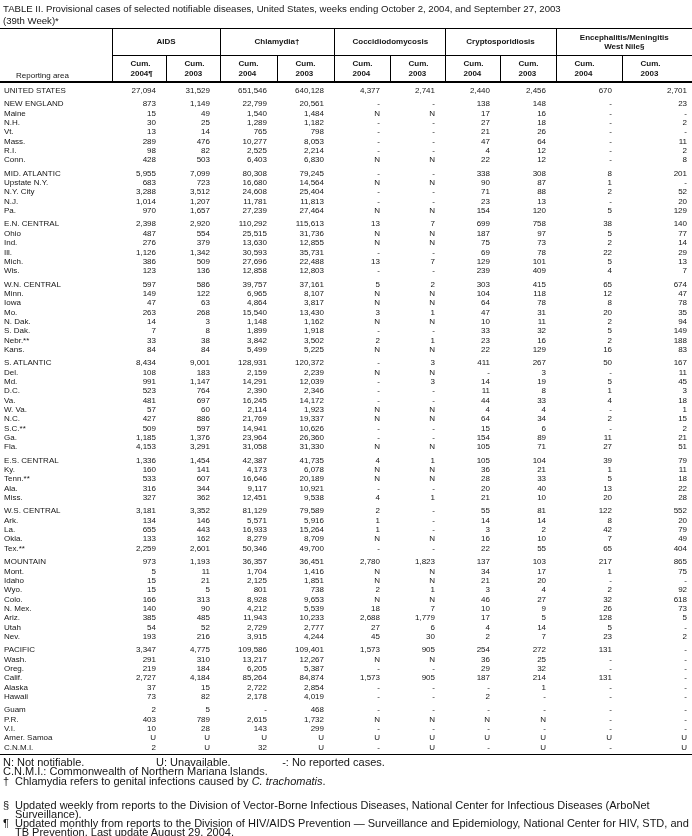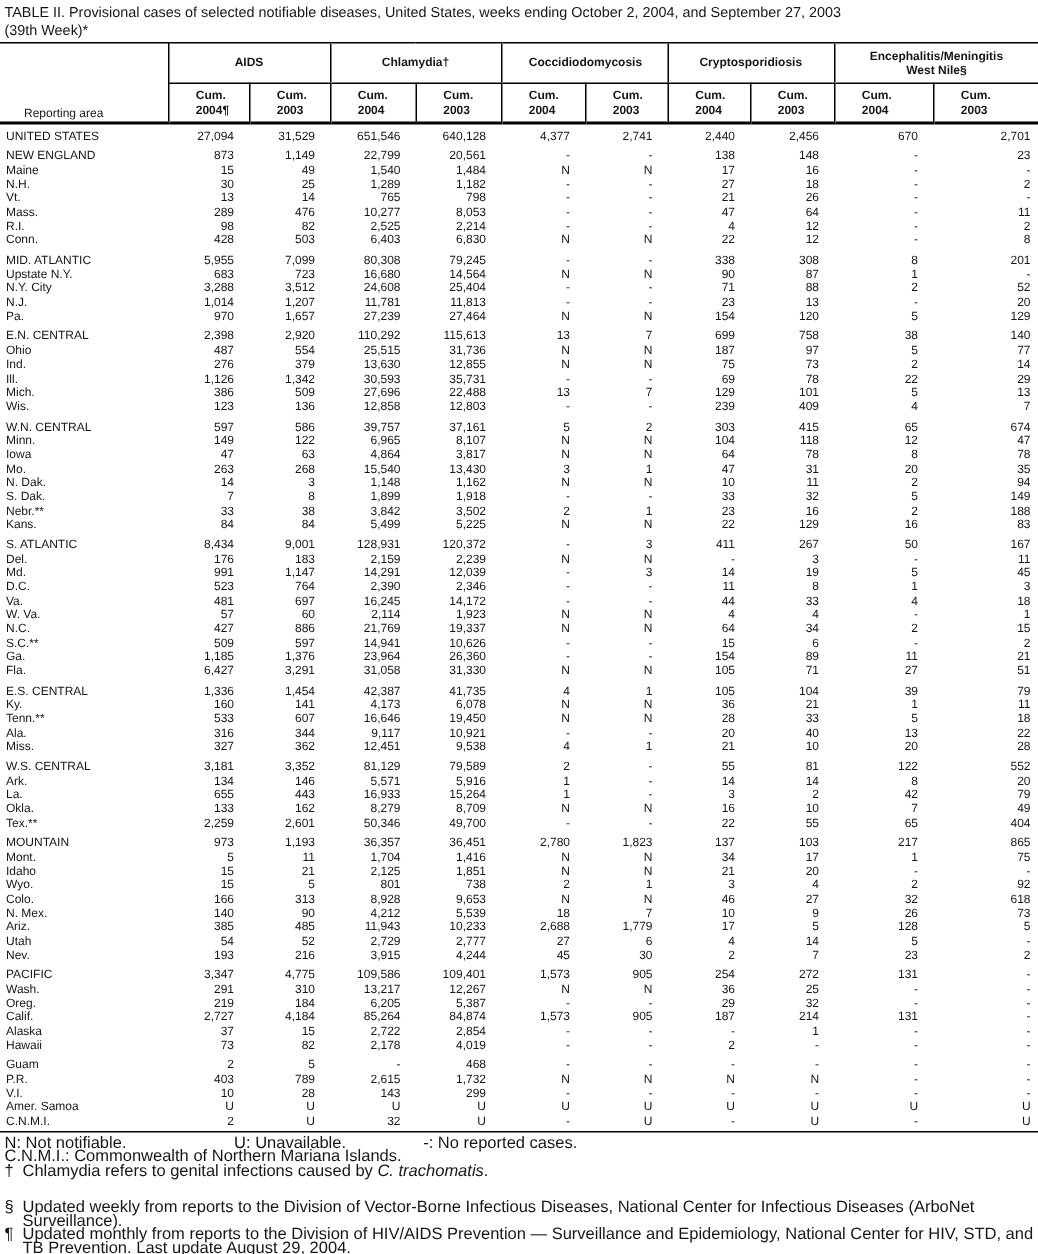--- a/index.html
+++ b/index.html
@@ -471,21 +471,21 @@
           <td class="num">120,372</td>
           <td class="num">-</td>
           <td class="num">3</td>
           <td class="num">411</td>
           <td class="num">267</td>
           <td class="num">50</td>
           <td class="num">167</td>
         </tr>
         <tr>
           <td class="area">Del.</td>
-          <td class="num">176</td>
+          <td class="num">108</td>
           <td class="num">183</td>
           <td class="num">2,159</td>
           <td class="num">2,239</td>
           <td class="num">N</td>
           <td class="num">N</td>
           <td class="num">-</td>
           <td class="num">3</td>
           <td class="num">-</td>
           <td class="num">11</td>
         </tr>
@@ -575,21 +575,21 @@
           <td class="num">26,360</td>
           <td class="num">-</td>
           <td class="num">-</td>
           <td class="num">154</td>
           <td class="num">89</td>
           <td class="num">11</td>
           <td class="num">21</td>
         </tr>
         <tr>
           <td class="area">Fla.</td>
-          <td class="num">6,427</td>
+          <td class="num">4,153</td>
           <td class="num">3,291</td>
           <td class="num">31,058</td>
           <td class="num">31,330</td>
           <td class="num">N</td>
           <td class="num">N</td>
           <td class="num">105</td>
           <td class="num">71</td>
           <td class="num">27</td>
           <td class="num">51</td>
         </tr>
@@ -620,21 +620,21 @@
           <td class="num">36</td>
           <td class="num">21</td>
           <td class="num">1</td>
           <td class="num">11</td>
         </tr>
         <tr>
           <td class="area">Tenn.**</td>
           <td class="num">533</td>
           <td class="num">607</td>
           <td class="num">16,646</td>
-          <td class="num">19,450</td>
+          <td class="num">20,189</td>
           <td class="num">N</td>
           <td class="num">N</td>
           <td class="num">28</td>
           <td class="num">33</td>
           <td class="num">5</td>
           <td class="num">18</td>
         </tr>
         <tr>
           <td class="area">Ala.</td>
           <td class="num">316</td>

